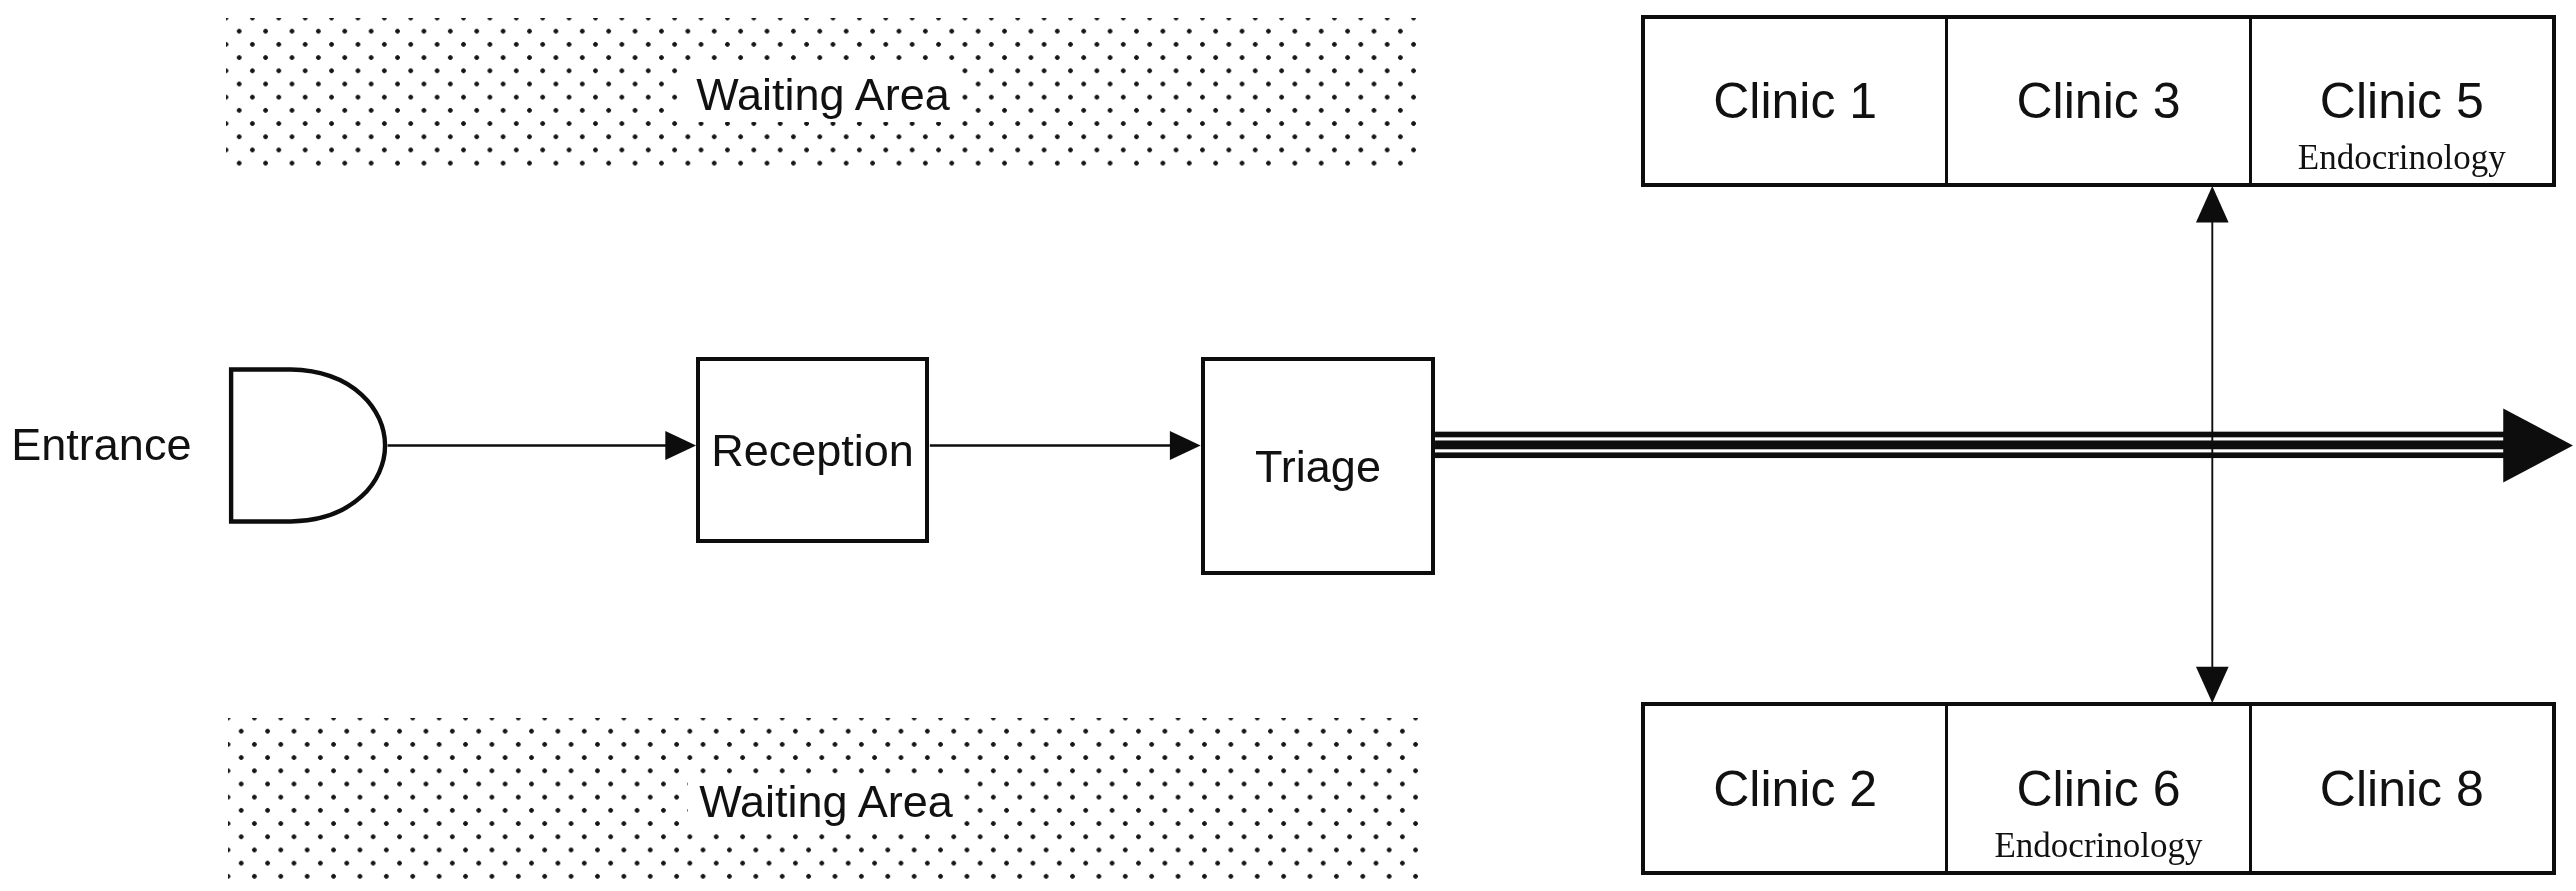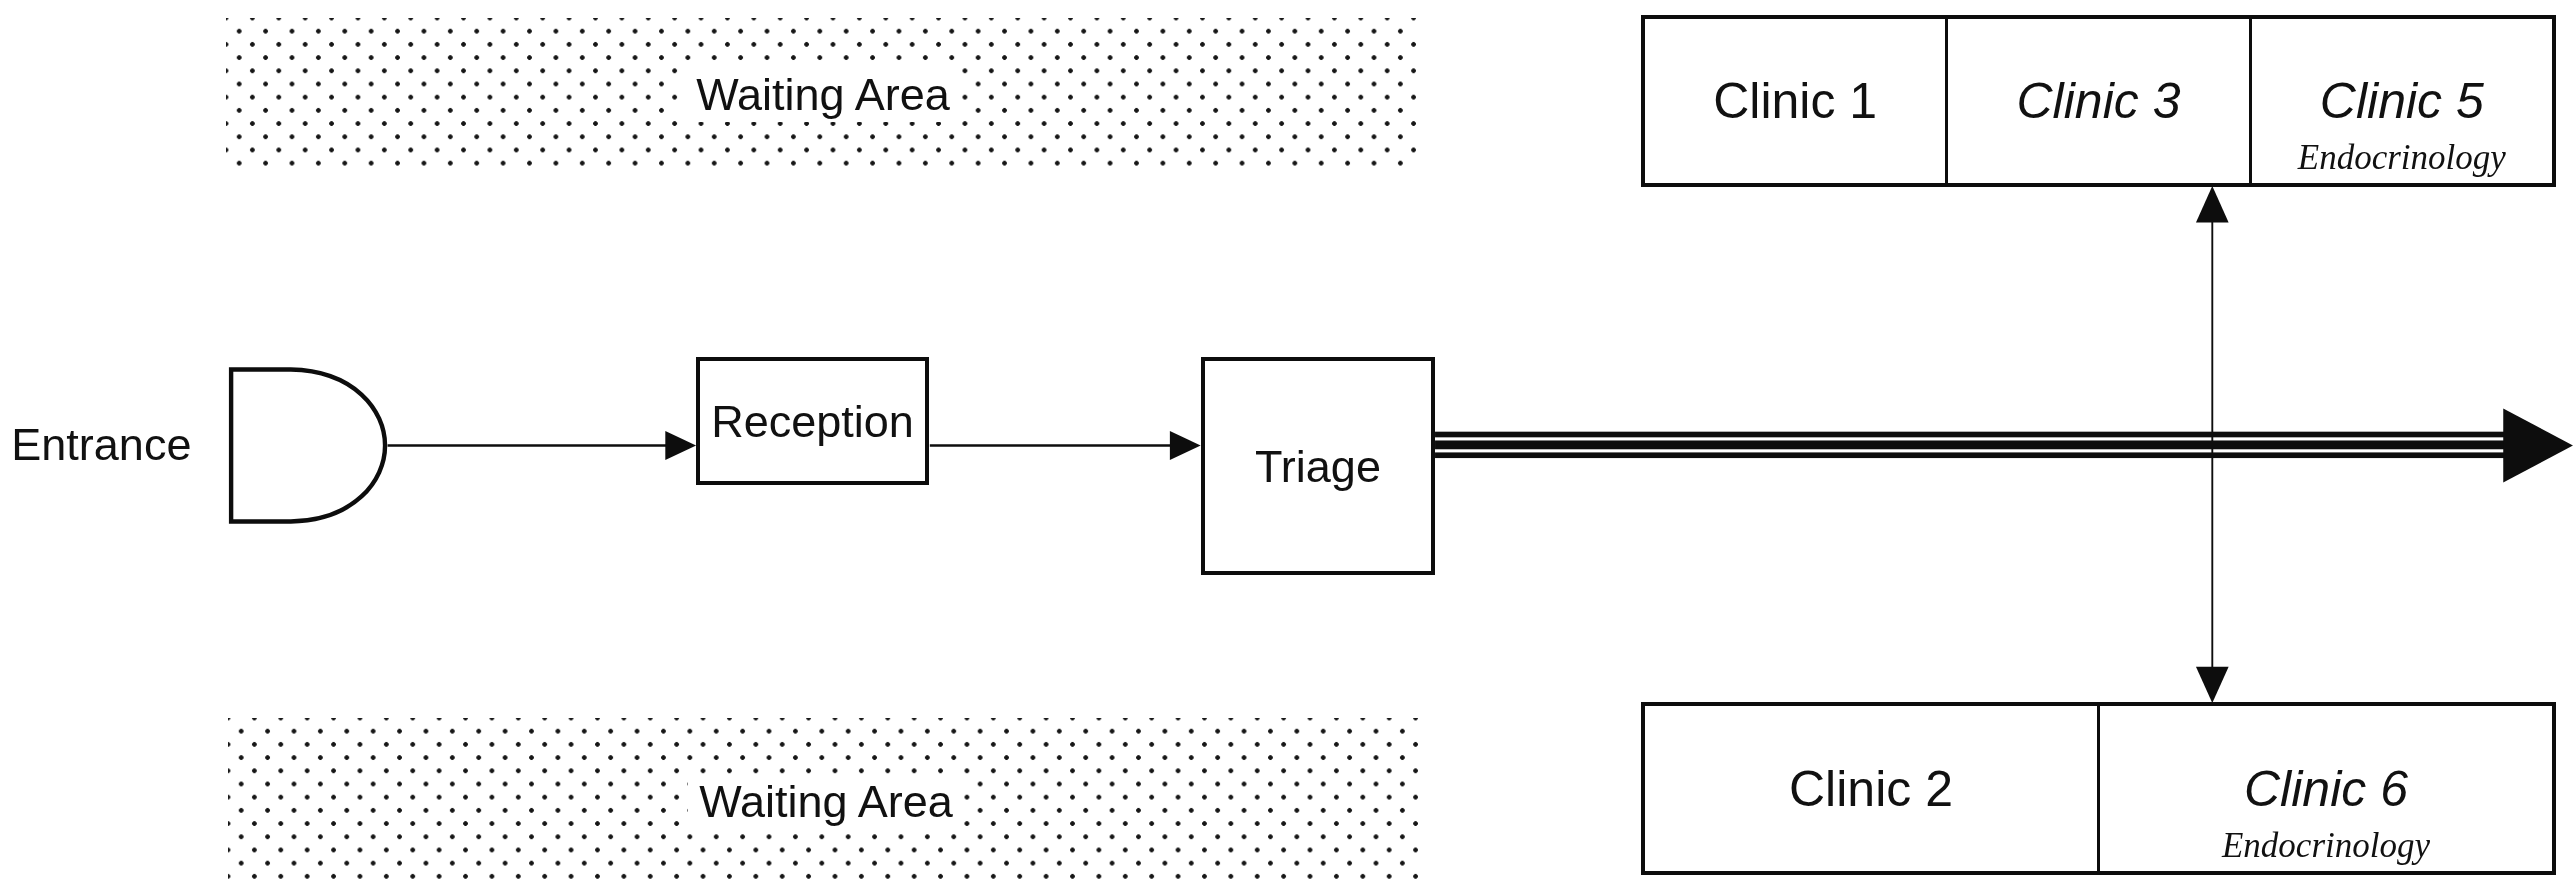--- a/index.html
+++ b/index.html
@@ -45,21 +45,21 @@
   }
   .clinic-row.top    { left: 1641px; top: 14.5px;   width: 915px; height: 172px; }
   .clinic-row.bottom { left: 1641px; top: 702px; width: 915px; height: 173px; }
   .clinic-cell {
     flex: 1 1 0;
     position: relative;
     display: flex;
     align-items: center;
     justify-content: center;
   }
-  .clinic-cell + .clinic-cell { border-left: 3.8px solid #0d0d0d; font-style: italic; }
+  .clinic-cell + .clinic-cell { border-left: 3.8px solid #0d0d0d; }
   .clinic-name { font-size: 50px; line-height: 1; white-space: nowrap; }
   .clinic-specialty {
     position: absolute;
     bottom: 6px;
     left: 0;
     right: 0;
     text-align: center;
     font-family: "Liberation Serif", serif;
     font-size: 35px;
     line-height: 1.05;
@@ -72,21 +72,21 @@
     border: 4.4px solid #0d0d0d;
     background: #ffffff;
     display: flex;
     align-items: center;
     justify-content: center;
     font-size: 45px;
     line-height: 1;
     z-index: 2;
     white-space: nowrap;
   }
-  .station-box.reception { left: 696px; top: 357px; width: 233px; height: 128px; }
+  .station-box.reception { left: 696px; top: 357px; width: 233px; height: 186px; }
   .station-box.triage    { left: 1201px; top: 357px; width: 234px; height: 218px; }
   .entrance-label {
     position: absolute;
     left: 11.3px;
     top: 445px;
     transform: translateY(-52%);
     font-size: 45px;
     line-height: 1;
     z-index: 2;
     white-space: nowrap;
@@ -166,16 +166,20 @@
 
   <div class="clinic-row bottom">
     <div class="clinic-cell">
       <span class="clinic-name">Clinic 2</span>
       <span class="clinic-specialty"></span>
     </div>
     <div class="clinic-cell">
       <span class="clinic-name">Clinic 6</span>
       <span class="clinic-specialty">Endocrinology</span>
     </div>
+    <div class="clinic-cell">
+      <span class="clinic-name">Clinic 8</span>
+      <span class="clinic-specialty"></span>
+    </div>
   </div>
 
 </div>
 
 
 </body></html>

